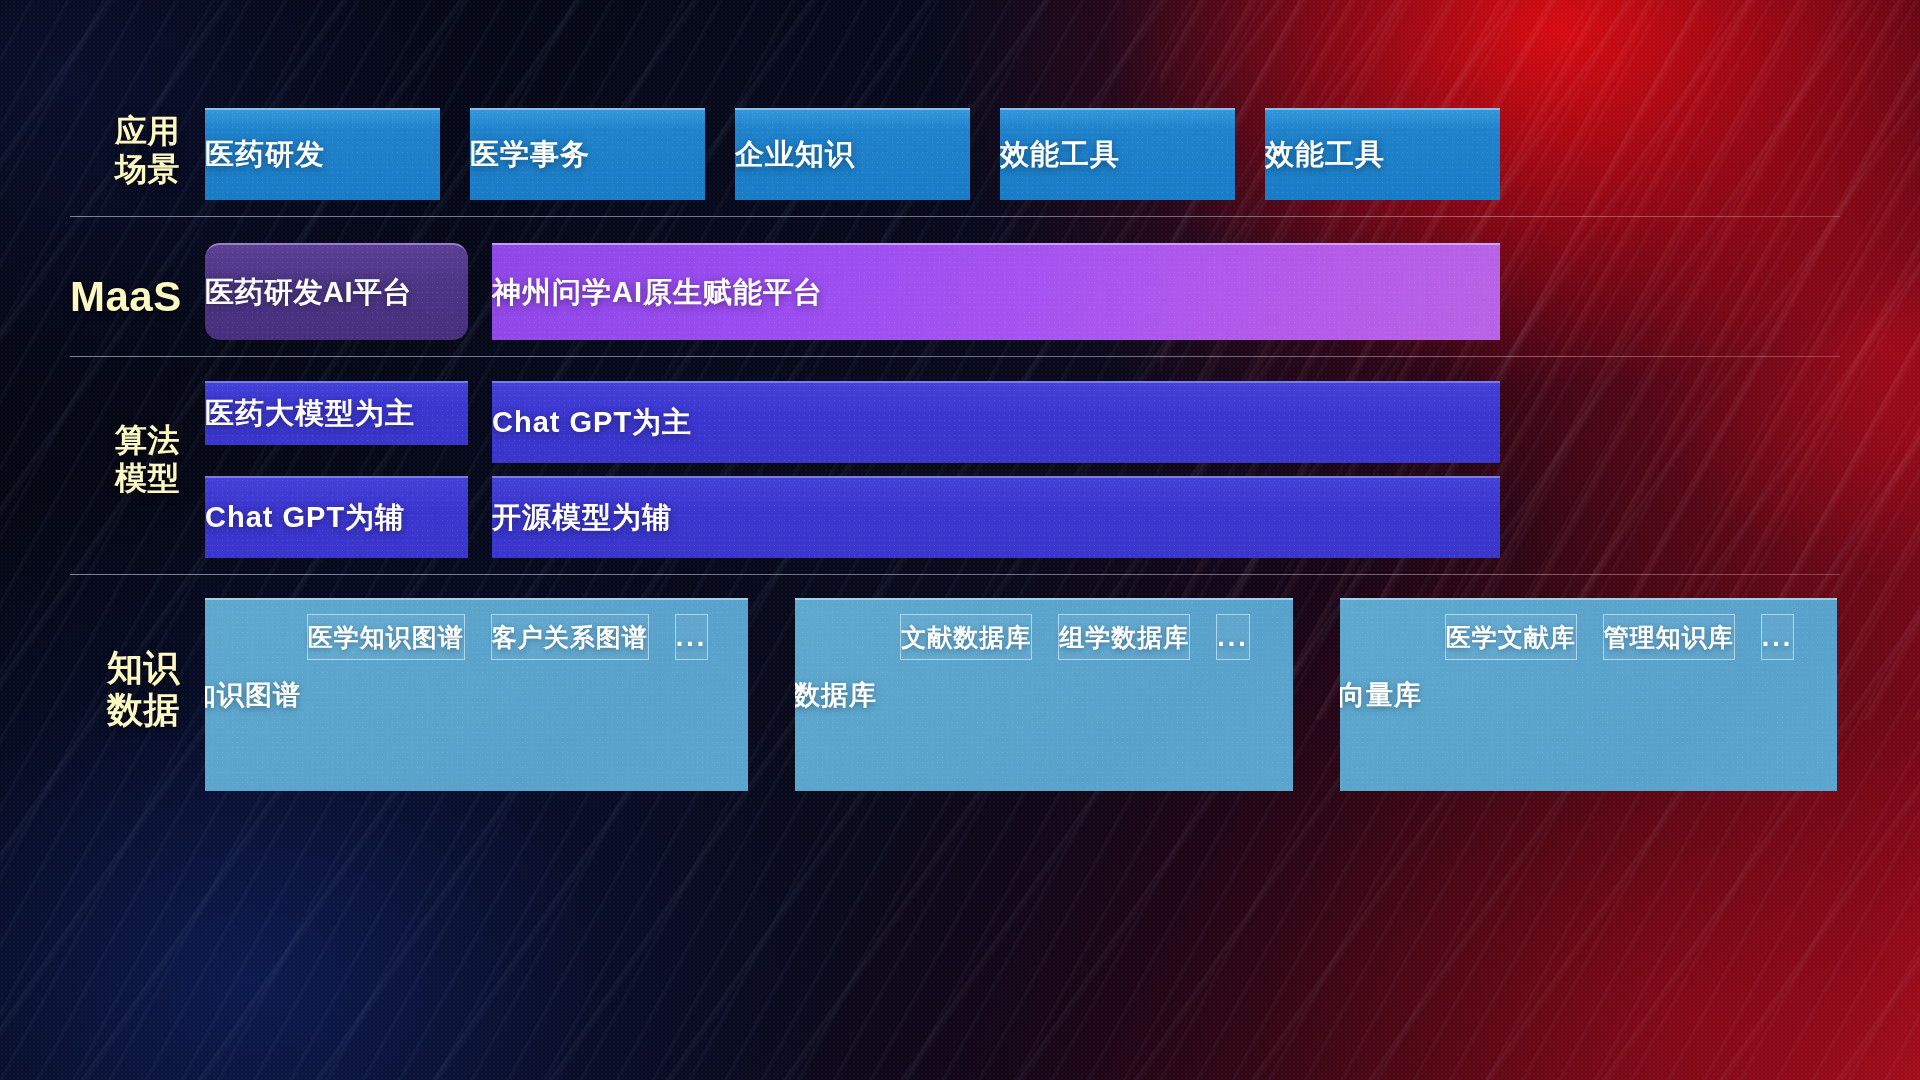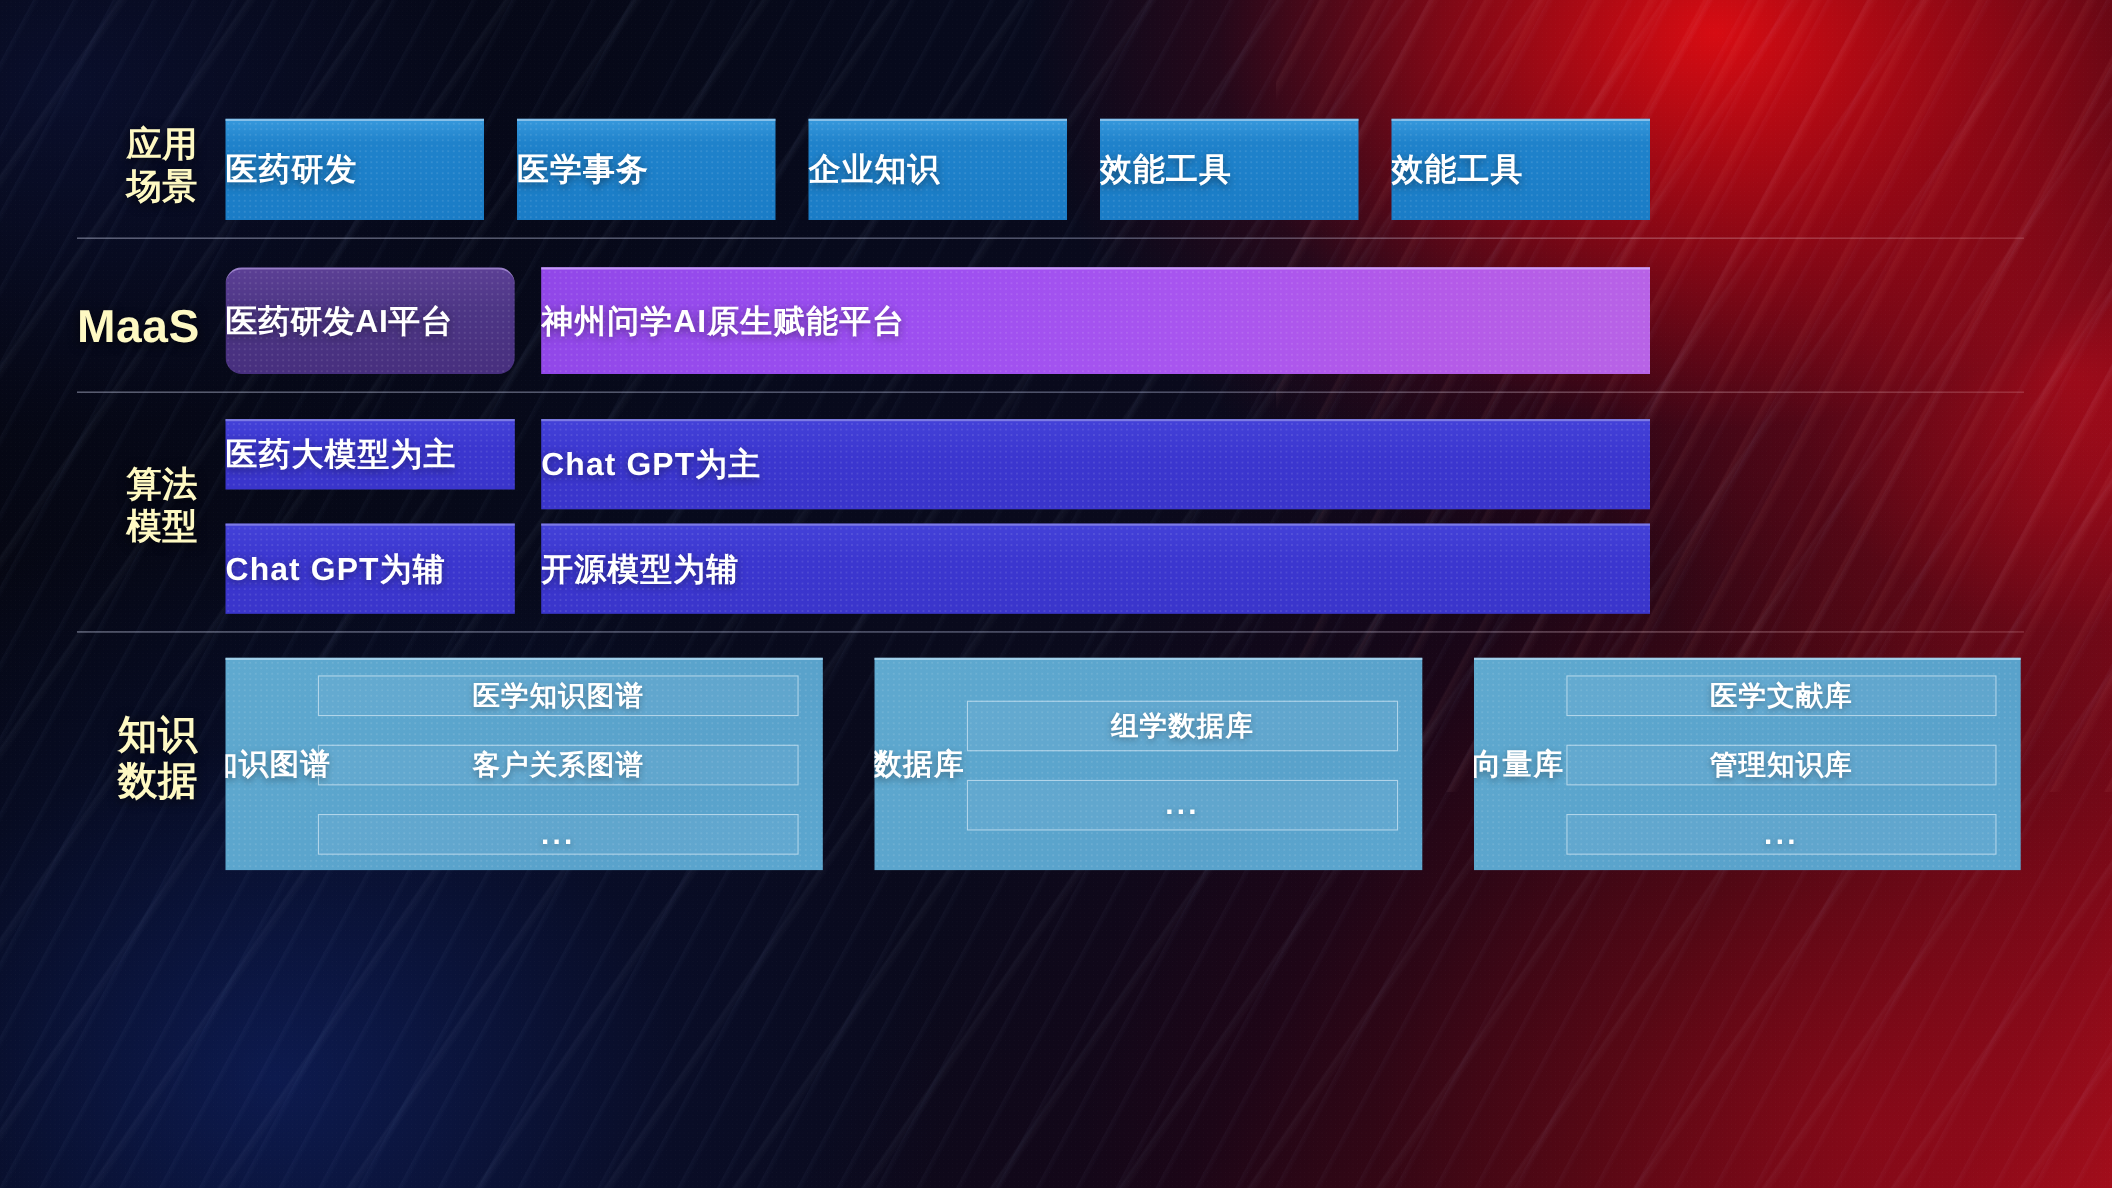--- a/index.html
+++ b/index.html
@@ -174,21 +174,21 @@
     font-weight: bold;
     font-size: 27px;
     line-height: 1.16;
     letter-spacing: 1px;
     text-shadow: 0 2px 7px rgba(0,0,0,.35);
   }
   .kgroup-items {
     position: relative; z-index: 2;
     flex: 1 1 auto;
     display: flex;
-    flex-direction: column;
+    flex-direction: row;
     justify-content: center;
     gap: 26px;
     padding: 14px 22px 14px 4px;
   }
   .kitem {
     height: 46px;
     display: flex;
     align-items: center;
     justify-content: center;
     color: #ffffff;
@@ -278,20 +278,21 @@
       </div>
     </div>
 
     <div class="kgroup" style="left:795px; top:598px; width:498px; height:193px;">
       <div class="kgroup-title">
           <div>数</div>
           <div>据</div>
           <div>库</div>
         </div>
       <div class="kgroup-items">
+        <div class="kitem">文献数据库</div>
         <div class="kitem">组学数据库</div>
         <div class="kitem ellipsis">...</div>
       </div>
     </div>
 
     <div class="kgroup" style="left:1340px; top:598px; width:497px; height:193px;">
       <div class="kgroup-title">
           <div>向</div>
           <div>量</div>
           <div>库</div>

